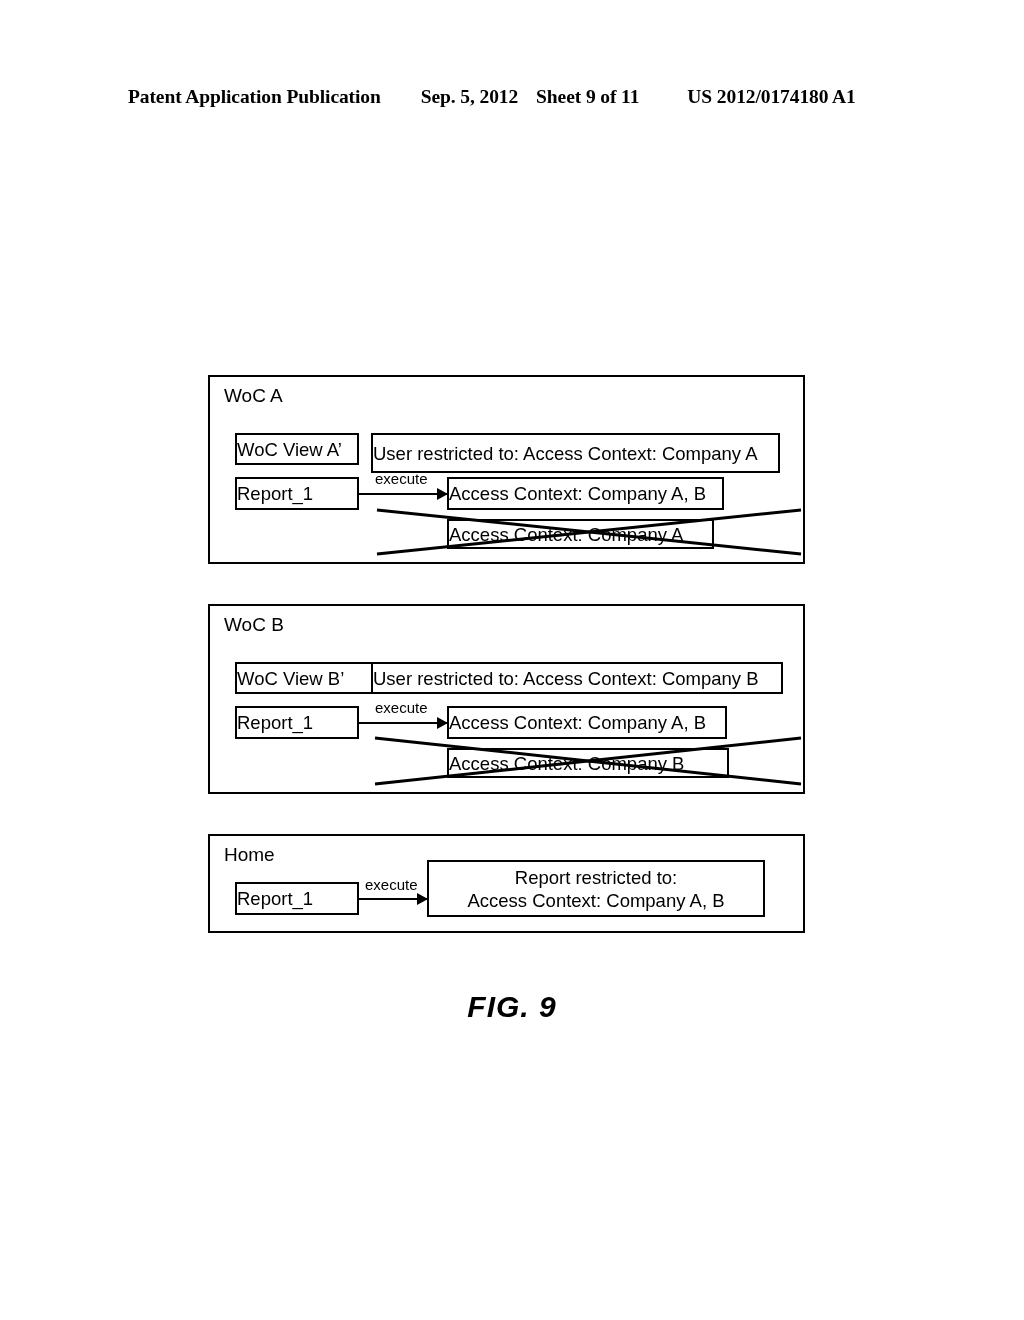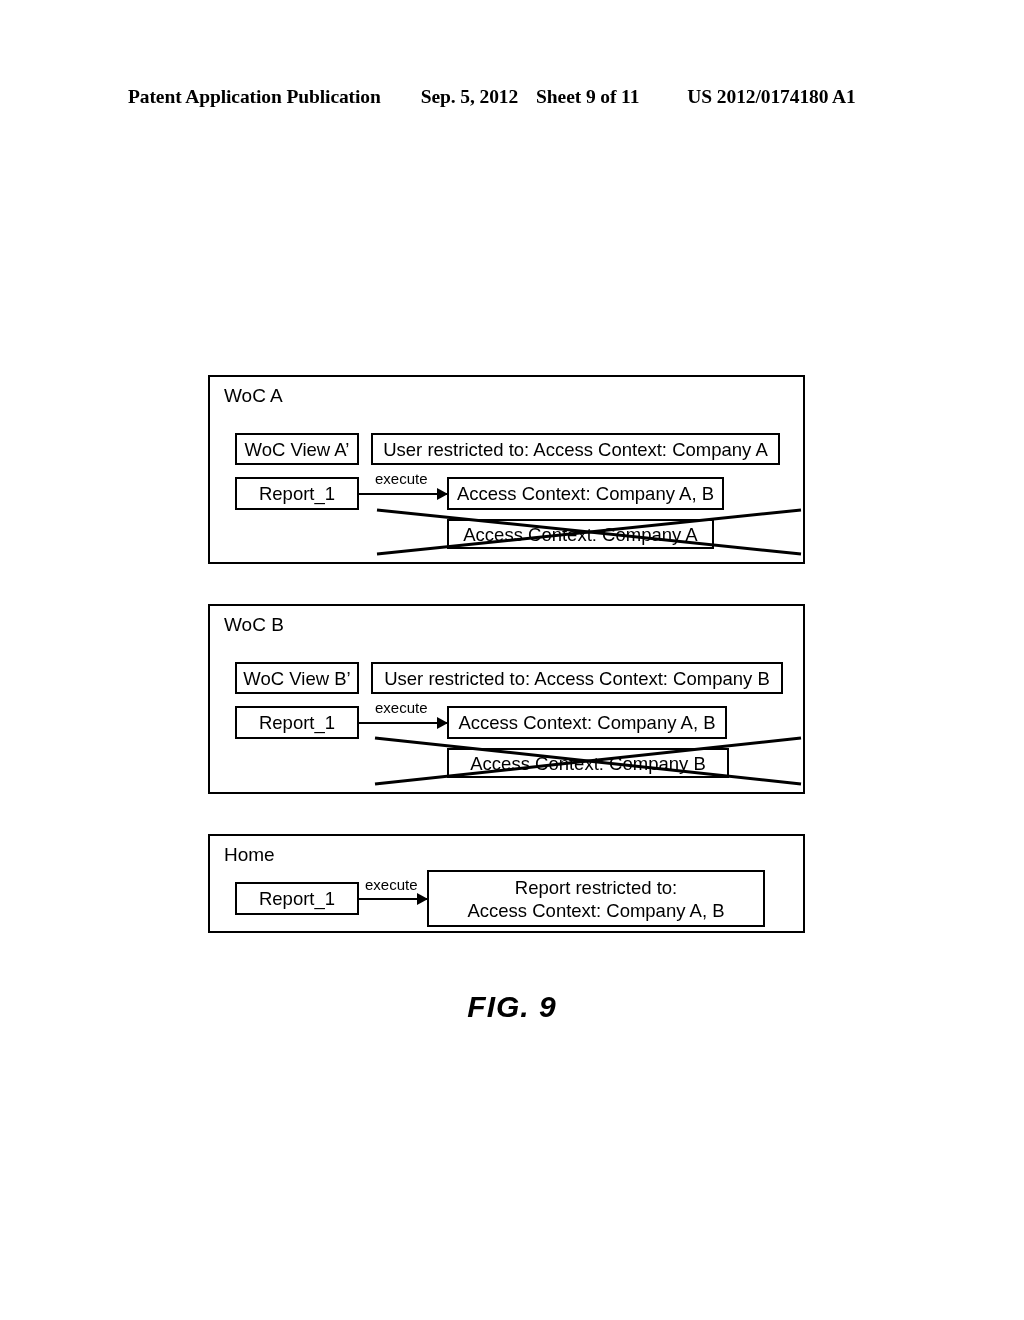--- a/index.html
+++ b/index.html
@@ -63,21 +63,21 @@
   }
 
   
   .node {
     position: absolute;
     border: 2px solid #000;
     background: #fff;
     box-sizing: border-box;
     display: flex;
     align-items: center;
-    justify-content: center;
+    justify-content: flex-start;
     font-size: 18.5px;
     line-height: 21px;
     white-space: nowrap;
     text-align: center;
   }
   .node.two-line {
     flex-direction: column;
     justify-content: center;
     line-height: 23px;
   }
@@ -140,21 +140,21 @@
 <div id="figure">
 
   <div class="group-box" style="left:208px; top:375px; width:597px; height:189px;">
 
     <div class="group-title">WoC A</div>
 
     <div class="node" style="left:25px; top:56px; width:124px; height:32px;">
       <span>WoC View A’</span>
     </div>
 
-    <div class="node" style="left:161px; top:56px; width:409px; height:32px;">
+    <div class="node" style="left:161px; top:56px; width:409px; height:40px;">
       <span>User restricted to: Access Context: Company A</span>
     </div>
 
     <div class="node" style="left:25px; top:100px; width:124px; height:33px;">
       <span>Report_1</span>
     </div>
 
     <div class="arrow" style="left:149px; top:116px; width:88px;"></div>
     <div class="arrow-label" style="left:165px; top:93px;">execute</div>
 
@@ -171,21 +171,21 @@
         <line x1="2" y1="2" x2="426" y2="46" stroke="#000" stroke-width="3"></line>
         <line x1="2" y1="46" x2="426" y2="2" stroke="#000" stroke-width="3"></line>
       </svg>
     </div>
   </div>
 
   <div class="group-box" style="left:208px; top:604px; width:597px; height:190px;">
 
     <div class="group-title">WoC B</div>
 
-    <div class="node" style="left:25px; top:56px; width:124px; height:32px;">
+    <div class="node" style="left:25px; top:56px; width:148px; height:32px;">
       <span>WoC View B’</span>
     </div>
 
     <div class="node" style="left:161px; top:56px; width:412px; height:32px;">
       <span>User restricted to: Access Context: Company B</span>
     </div>
 
     <div class="node" style="left:25px; top:100px; width:124px; height:33px;">
       <span>Report_1</span>
     </div>
@@ -213,21 +213,21 @@
 
     <div class="group-title">Home</div>
 
     <div class="node" style="left:25px; top:46px; width:124px; height:33px;">
       <span>Report_1</span>
     </div>
 
     <div class="arrow" style="left:149px; top:62px; width:68px;"></div>
     <div class="arrow-label" style="left:155px; top:40px;">execute</div>
 
-    <div class="node two-line" style="left:217px; top:34px; width:338px; height:57px;">
+    <div class="node two-line" style="left:217px; top:24px; width:338px; height:57px;">
       <span>Report restricted to:</span>
       <span>Access Context: Company A, B</span>
     </div>
   </div>
 
   <div id="figure-caption">FIG.  9</div>
 
 </div>
 
 </body></html>

